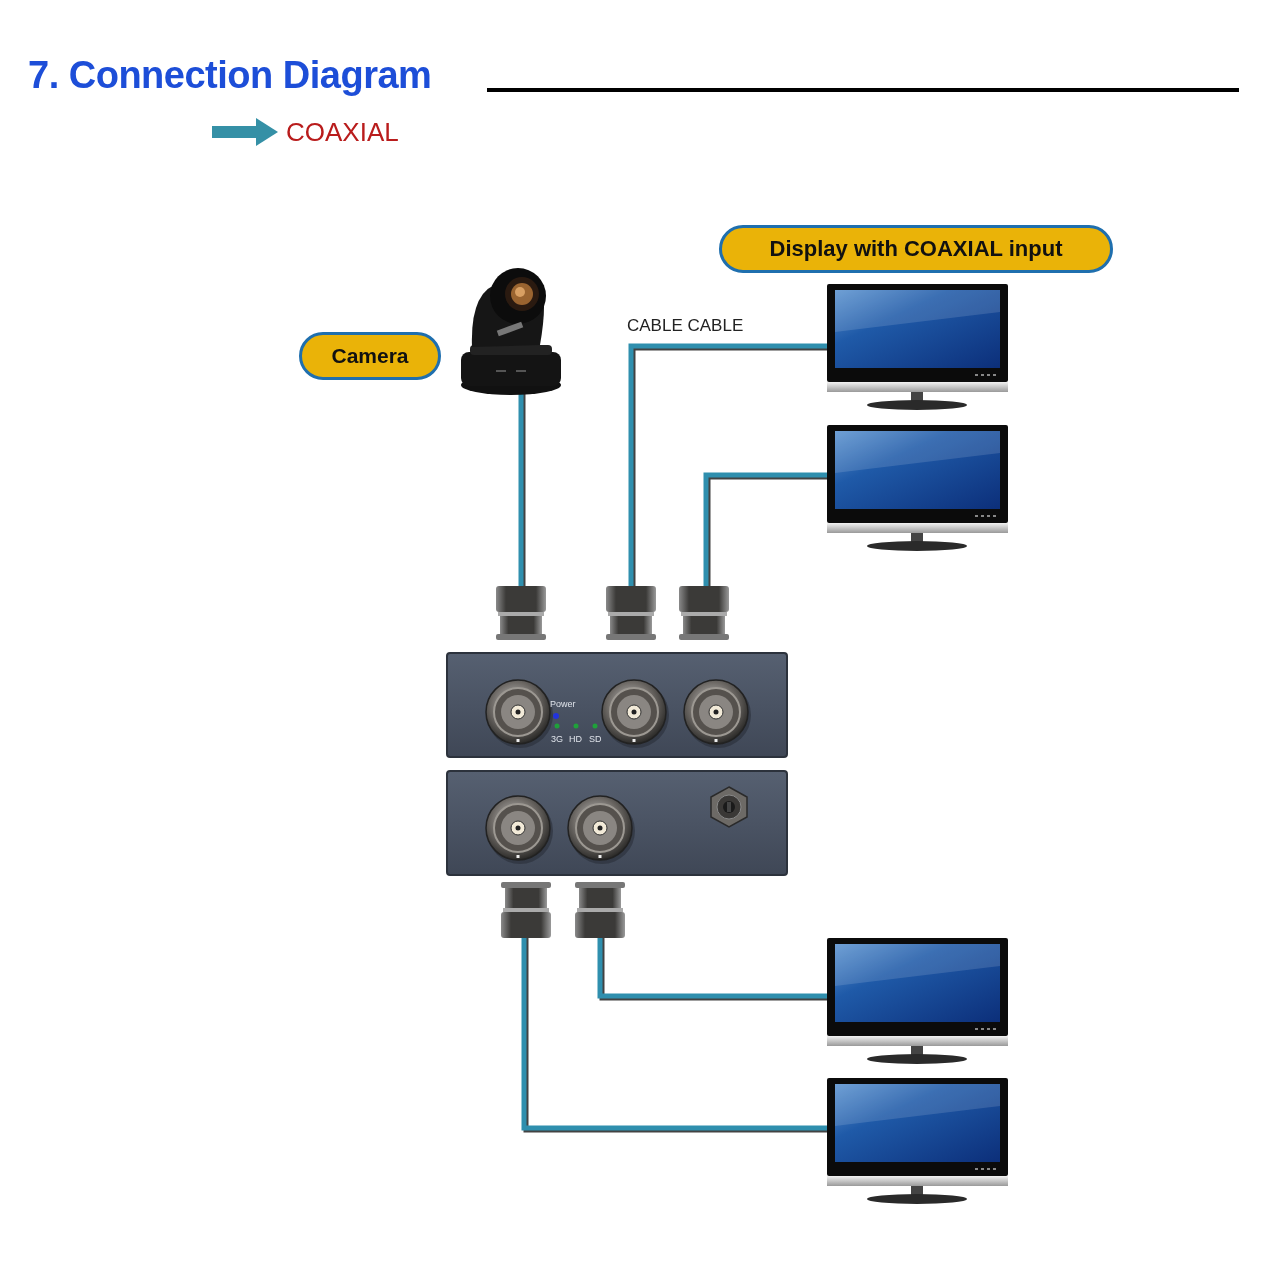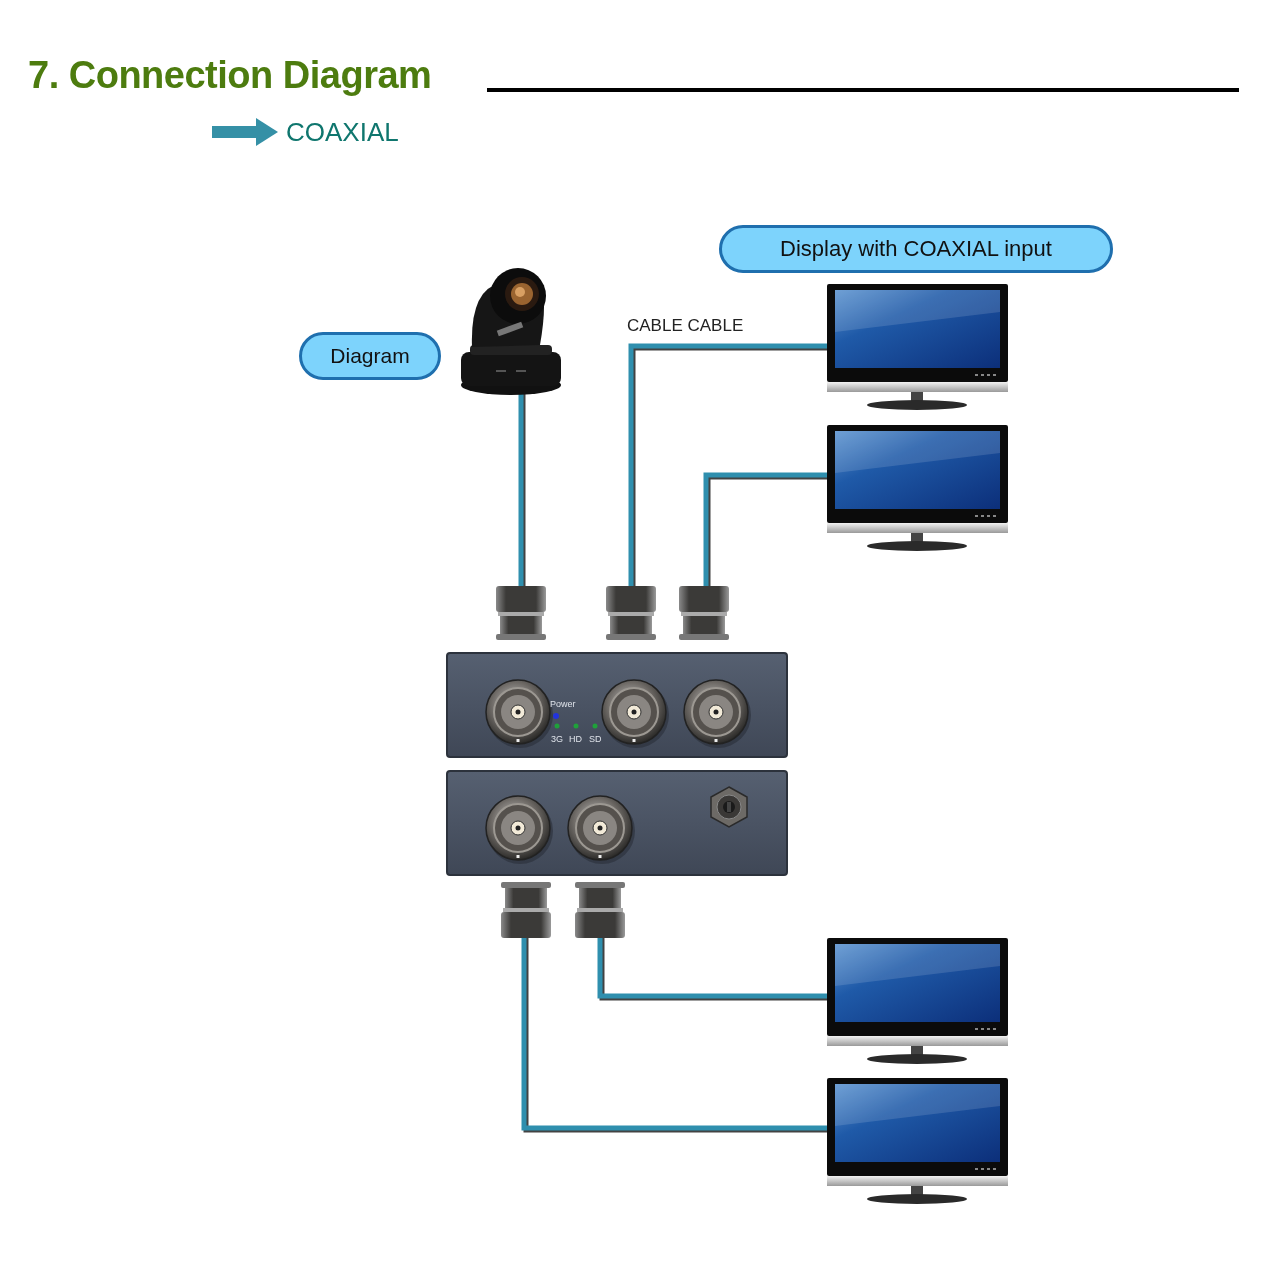--- a/index.html
+++ b/index.html
@@ -1,21 +1,21 @@
 <!DOCTYPE html>
 <html><head>
 <meta charset="utf-8">
 <style>
   html,body{margin:0;padding:0;background:#fff;}
   body{width:1280px;height:1280px;position:relative;overflow:hidden;font-family:"Liberation Sans",sans-serif;}
-  .title{position:absolute;left:28px;top:54px;font-size:38px;font-weight:bold;color:#4d7c0f;letter-spacing:-0.5px;}
+  .title{position:absolute;left:28px;top:54px;font-size:38px;font-weight:bold;color:#1d4ed8;letter-spacing:-0.5px;}
   .title-rule{position:absolute;left:487px;top:88px;width:752px;height:4px;background:#000;}
   .legend{position:absolute;left:212px;top:116px;display:flex;align-items:center;}
-  .legend-text{font-size:26px;color:#0f766e;margin-left:6px;}
-  .pill{position:absolute;border:3px solid #1f6fae;border-radius:24px;background:#7dd3fc;display:flex;align-items:center;justify-content:center;font-weight:normal;color:#111;}
+  .legend-text{font-size:26px;color:#b91c1c;margin-left:6px;}
+  .pill{position:absolute;border:3px solid #1f6fae;border-radius:24px;background:#eab308;display:flex;align-items:center;justify-content:center;font-weight:bold;color:#111;}
   .pill-camera{left:299px;top:332px;width:136px;height:42px;font-size:21px;}
   .pill-display{left:719px;top:225px;width:388px;height:42px;font-size:22px;}
   .cable-label{position:absolute;left:627px;top:316px;font-size:17px;color:#222;}
   svg.main{position:absolute;left:0;top:0;}
   .led-label{font-family:"Liberation Sans",sans-serif;fill:#dfe3ea;}
 </style>
 </head>
 <body>
 
 <div class="title">7. Connection Diagram</div>
@@ -238,15 +238,15 @@
       </g>
     <g>
       <polygon points="729,787 747,797 747,817 729,827 711,817 711,797" fill="#6d6a66" stroke="#2a2a2a" stroke-width="1.5"></polygon>
       <circle cx="729" cy="807" r="12" fill="#3a3836" stroke="#888" stroke-width="1"></circle>
       <circle cx="729" cy="807" r="6" fill="#1a1a1a"></circle>
       <rect x="727" y="802" width="4" height="10" fill="#444"></rect>
     </g>
   </g>
 </svg>
 
-<div class="pill pill-camera">Diagram</div>
+<div class="pill pill-camera">Camera</div>
 <div class="pill pill-display">Display with COAXIAL input</div>
 <div class="cable-label">CABLE CABLE</div>
 
 </body></html>

